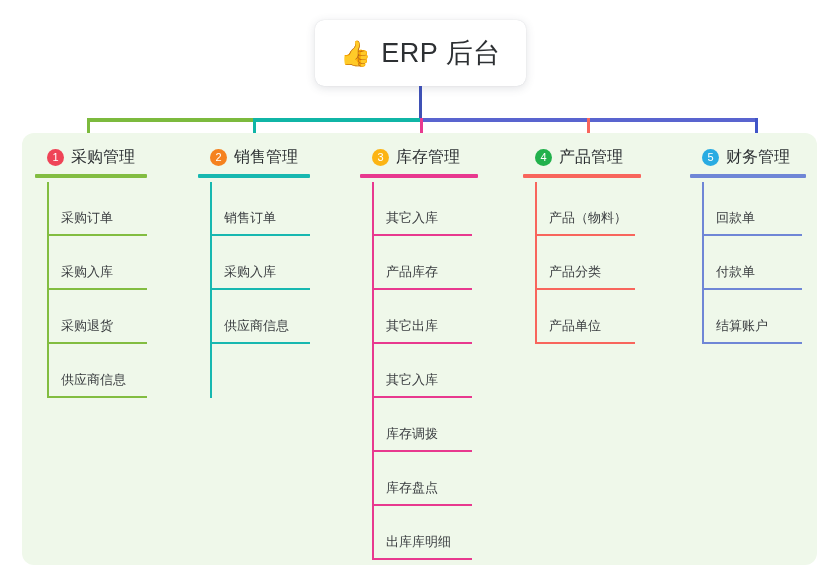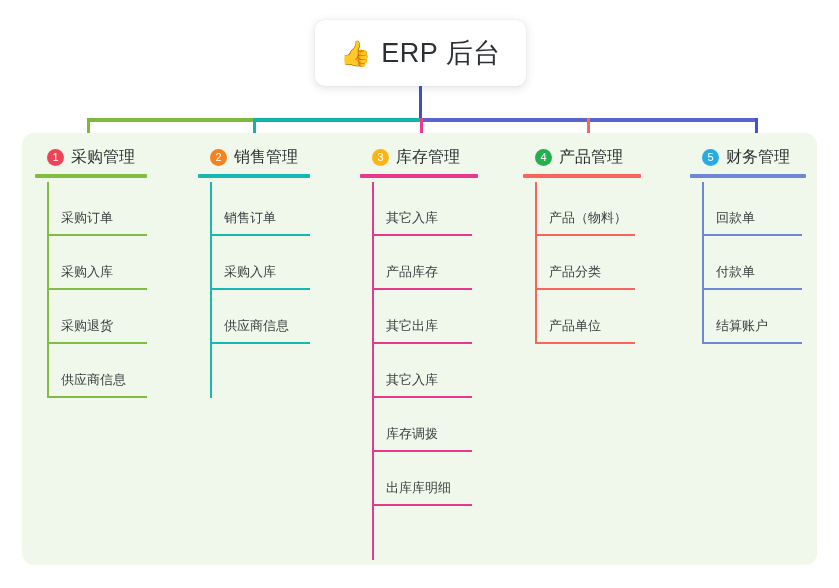--- a/index.html
+++ b/index.html
@@ -204,20 +204,24 @@
           </div>
           <div class="leaf">
             <span class="leaf-label">其它入库</span>
             <div class="leaf-rule" style="width: 100px; background: rgb(232, 57, 143);"></div>
           </div>
           <div class="leaf">
             <span class="leaf-label">库存调拨</span>
             <div class="leaf-rule" style="width: 100px; background: rgb(232, 57, 143);"></div>
           </div>
           <div class="leaf">
+            <span class="leaf-label">库存盘点</span>
+            <div class="leaf-rule" style="width: 100px; background: rgb(232, 57, 143);"></div>
+          </div>
+          <div class="leaf">
             <span class="leaf-label">出库库明细</span>
             <div class="leaf-rule" style="width: 100px; background: rgb(232, 57, 143);"></div>
           </div>
         </div>
       </div>
       <div class="col" style="left: 523px; width: 128px;">
         <div class="col-head">
           <span class="badge" style="background: rgb(34, 177, 76);">4</span>
           <span class="col-title">产品管理</span>
         </div>

